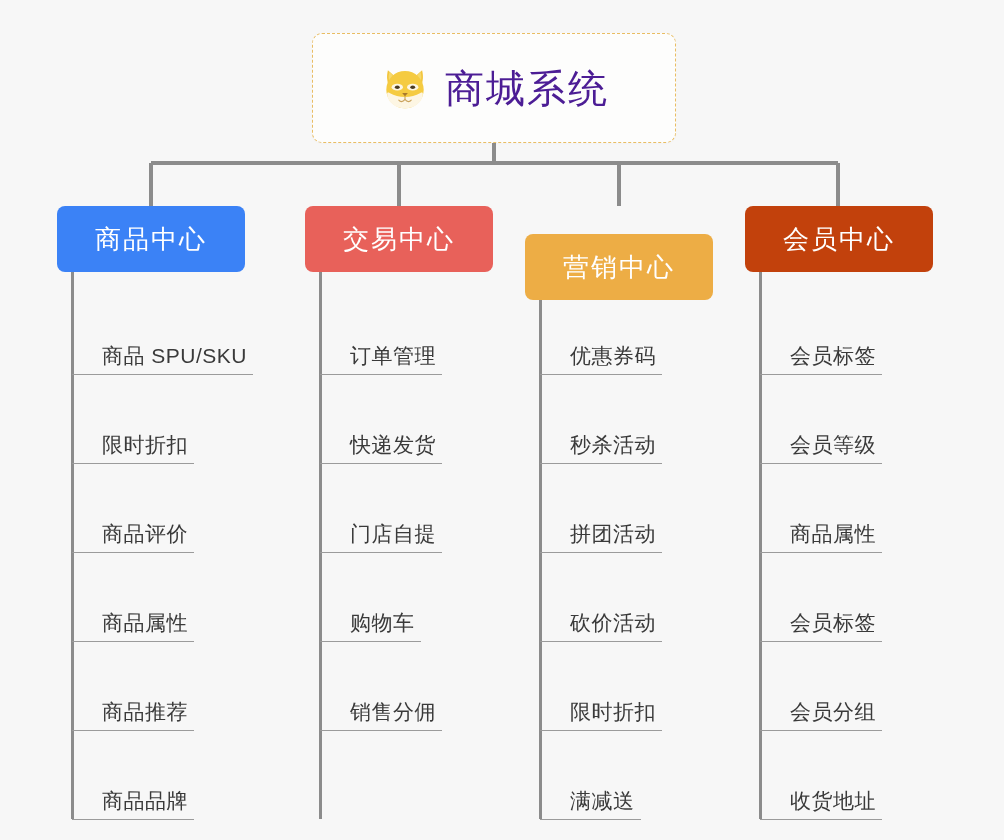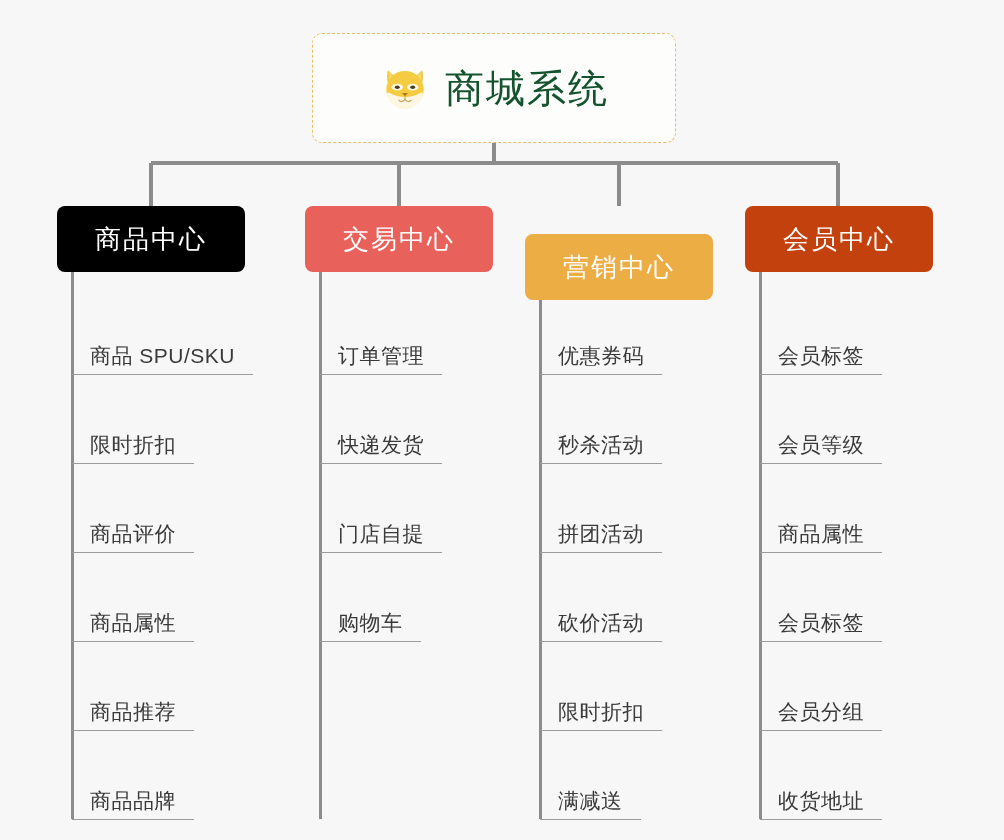--- a/index.html
+++ b/index.html
@@ -50,62 +50,62 @@
   }
   .root-icon {
     width: 52px;
     height: 52px;
     flex: 0 0 auto;
     display: block;
   }
   .root-title {
     font-size: 39px;
     line-height: 1;
-    color: #14532d;
+    color: #4c1d95;
     letter-spacing: 2px;
     white-space: nowrap;
     font-family: Liberation Serif, serif;
   }
 
   
   .category-box {
     position: absolute;
     top: 206px;
     width: 188px;
     height: 66px;
     border-radius: 8px;
     display: flex;
     align-items: center;
     justify-content: center;
     color: #ffffff;
     font-size: 26px;
     letter-spacing: 2px;
     box-sizing: border-box;
   }
-  .cat-0 { left: 57px;  background: #000000; }
+  .cat-0 { left: 57px;  background: #3b82f6; }
   .cat-1 { left: 305px; background: #e8615a; }
   .cat-2 { left: 525px; background: #edad45; margin-top: 28px; }
   .cat-3 { left: 745px; background: #c2410c; }
 
   
   .leaf-column {
     position: absolute;
     top: 286px;
   }
   .col-0 { left: 72px;  }
   .col-1 { left: 320px; }
   .col-2 { left: 540px; }
   .col-3 { left: 760px; }
 
   .leaf-item {
     position: relative;
     height: 89px;
     display: flex;
     align-items: flex-end;
-    padding-left: 18px;
+    padding-left: 30px;
     box-sizing: border-box;
   }
   .leaf-label {
     font-size: 21px;
     color: #3a3a3a;
     line-height: 1;
     padding-bottom: 9px;
     white-space: nowrap;
     letter-spacing: 0.5px;
   }
@@ -209,20 +209,24 @@
         <span class="leaf-underline" style="width: 122px;"></span>
       </div>
     <div class="leaf-item">
         <span class="leaf-label">门店自提</span>
         <span class="leaf-underline" style="width: 122px;"></span>
       </div>
     <div class="leaf-item">
         <span class="leaf-label">购物车</span>
         <span class="leaf-underline" style="width: 101px;"></span>
       </div>
+    <div class="leaf-item">
+        <span class="leaf-label">销售分佣</span>
+        <span class="leaf-underline" style="width: 122px;"></span>
+      </div>
   </div>
 
   <div class="leaf-column col-2">
     <div class="leaf-item">
         <span class="leaf-label">优惠券码</span>
         <span class="leaf-underline" style="width: 122px;"></span>
       </div>
     <div class="leaf-item">
         <span class="leaf-label">秒杀活动</span>
         <span class="leaf-underline" style="width: 122px;"></span>

